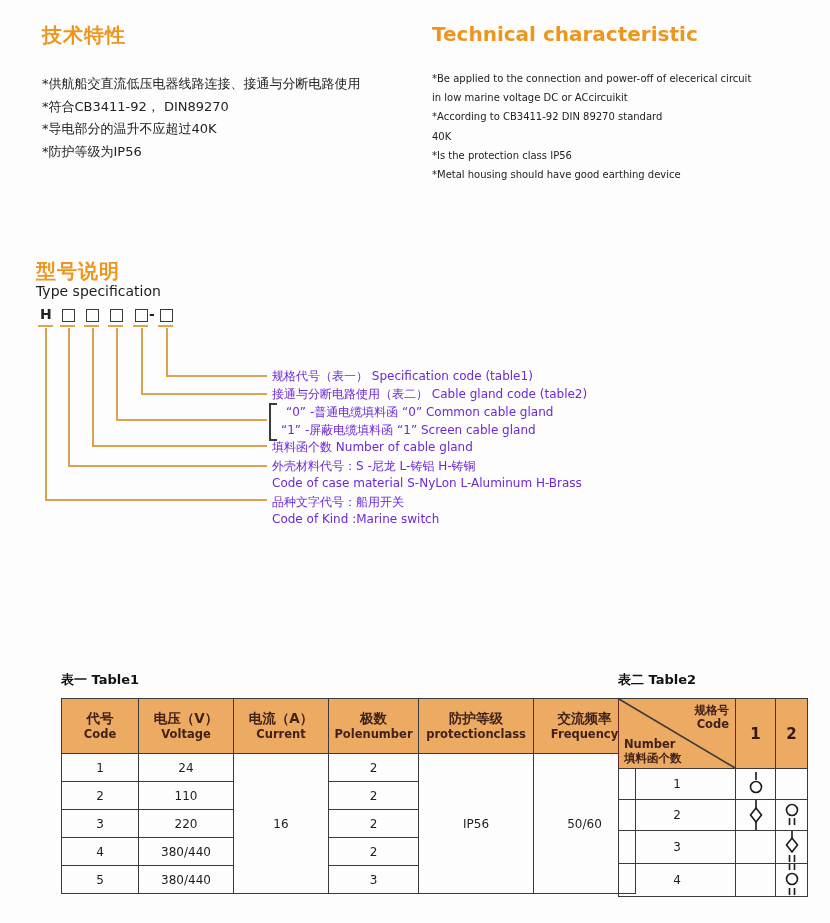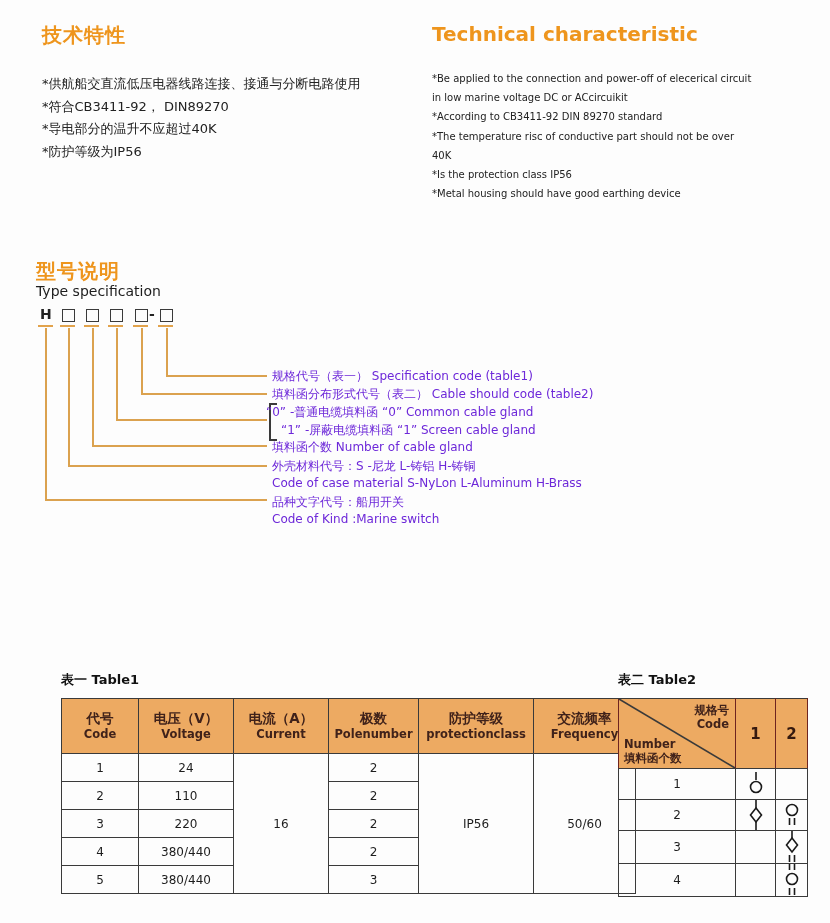--- a/index.html
+++ b/index.html
@@ -59,21 +59,20 @@
       <div>*防护等级为IP56</div>
     </div>
   </div>
 
   <div class="abs" style="left:432px;top:22px;">
     <div class="orange-head" style="letter-spacing:0;">Technical characteristic</div>
     <div class="en-lines" style="margin-top:23px;">
       <div>*Be applied to the connection and power-off of elecerical circuit</div>
       <div>in low marine voltage DC or ACcircuikit</div>
       <div>*According to CB3411-92   DIN 89270 standard</div>
-      <div>*The temperature risc of conductive part should not be over</div>
       <div>40K</div>
       <div>*Is the protection class IP56</div>
       <div>*Metal housing should have good earthing device</div>
     </div>
   </div>
 
   <div class="abs orange-head" style="left:36px;top:258px;">型号说明</div>
   <div class="abs sub-head" style="left:36px;top:283px;">Type specification</div>
 
   <div>
@@ -102,22 +101,22 @@
     <div class="hline" style="left:166px;top:375px;width:101px;"></div>
     <div class="hline" style="left:141px;top:393px;width:126px;"></div>
     <div class="hline" style="left:116px;top:419px;width:151px;"></div>
     <div class="hline" style="left:92px;top:445px;width:175px;"></div>
     <div class="hline" style="left:68px;top:465px;width:199px;"></div>
     <div class="hline" style="left:45px;top:499px;width:222px;"></div>
 
     <div class="bracket"></div>
 
     <div class="dlabel" style="left:272px;top:368px;">规格代号（表一） Specification code (table1)</div>
-    <div class="dlabel" style="left:272px;top:386px;">填料函分布形式代号（表二） Cable should code (table2)</div>
-    <div class="dlabel" style="left:266px;top:404px;">“0” -普通电缆填料函  “0” Common cable gland</div>
+    <div class="dlabel" style="left:272px;top:386px;">接通与分断电路使用（表二） Cable gland code (table2)</div>
+    <div class="dlabel" style="left:286px;top:404px;">“0” -普通电缆填料函  “0” Common cable gland</div>
     <div class="dlabel" style="left:281px;top:422px;">“1” -屏蔽电缆填料函  “1” Screen cable gland</div>
     <div class="dlabel" style="left:272px;top:439px;">填料函个数  Number of cable gland</div>
     <div class="dlabel" style="left:272px;top:458px;">外壳材料代号：S -尼龙 L-铸铝 H-铸铜</div>
     <div class="dlabel" style="left:272px;top:476px;">Code of case material S-NyLon L-Aluminum H-Brass</div>
     <div class="dlabel" style="left:272px;top:494px;">品种文字代号：船用开关</div>
     <div class="dlabel" style="left:272px;top:512px;">Code of  Kind :Marine switch</div>
   </div>
 
   <div class="abs" style="left:33px;top:671px;padding-left:28px;">
     <div class="tbl-title">表一  Table1</div>

